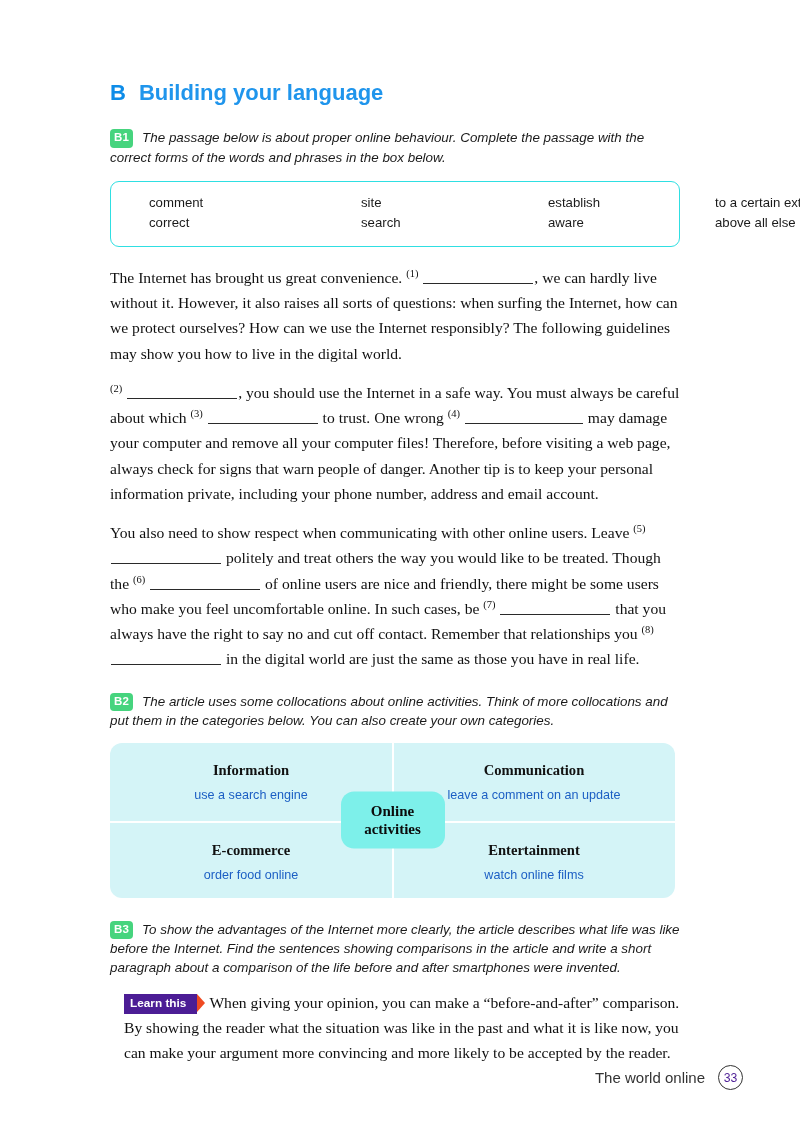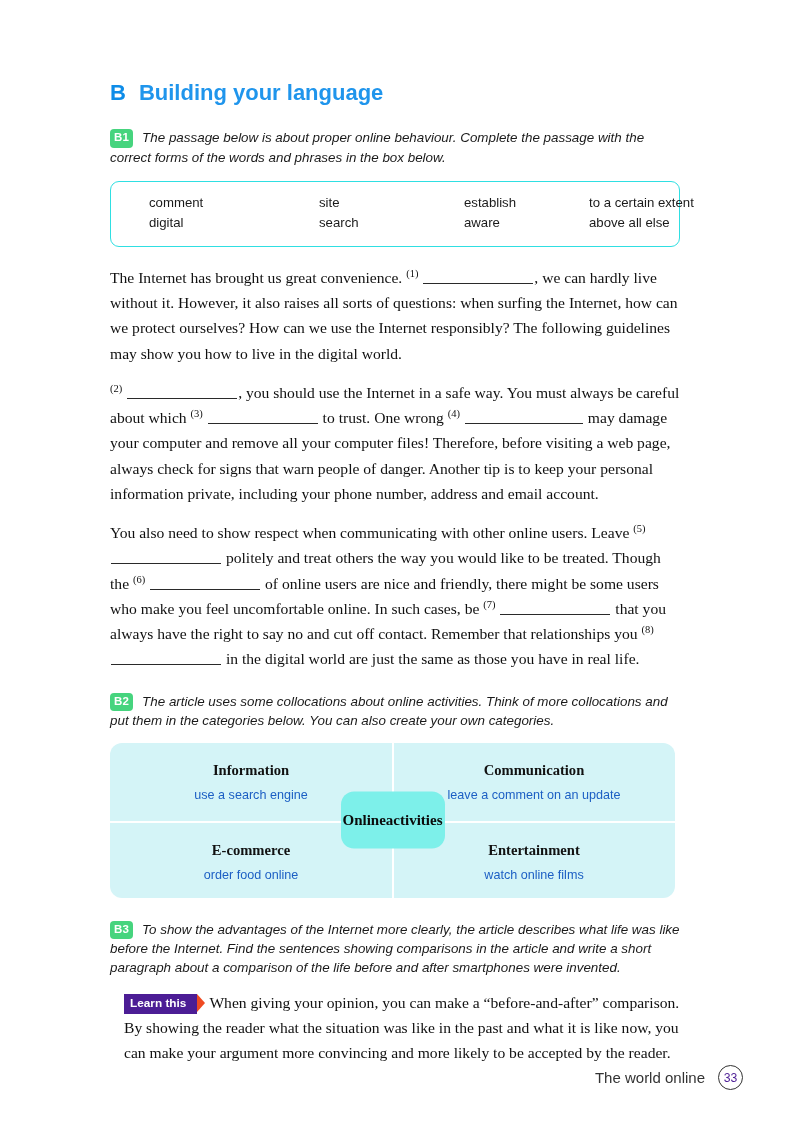--- a/index.html
+++ b/index.html
@@ -85,20 +85,21 @@
     margin: 14px 0 18px 0;
     padding: 11px 0 12px 0;
     background: #fff;
   }
   .wordbox-row {
     display: flex;
     font-family: "Liberation Sans", sans-serif;
     font-size: 13.2px;
     color: #1a1a1a;
     line-height: 1.55;
+    gap: 42px;
   }
   .wordbox-cell {
     flex: 0 0 auto;
   }
   .wc1 { width: 168px; padding-left: 38px; box-sizing: border-box; }
   .wc2 { width: 145px; margin-left: 40px; }
   .wc3 { width: 125px; }
   .wc4 { width: auto; }
 
   
@@ -180,21 +181,21 @@
   .center-node {
     position: absolute;
     left: 50%;
     top: 50%;
     transform: translate(-50%, -50%);
     width: 104px;
     height: 57px;
     background: #7df0ea;
     border-radius: 13px;
     display: flex;
-    flex-direction: row;
+    flex-direction: column;
     align-items: center;
     justify-content: center;
     z-index: 5;
     line-height: 1.18;
   }
   .center-node span {
     font-family: "Liberation Serif", serif;
     font-weight: bold;
     font-size: 15px;
     color: #0b0b0b;
@@ -277,21 +278,21 @@
     <p class="task"><span class="task-badge">B1</span><span>The passage below is about proper online behaviour. Complete the passage with the correct forms of the words and phrases in the box below.</span></p>
 
     <div class="wordbox">
       <div class="wordbox-row">
         <span class="wordbox-cell wc1">comment</span>
         <span class="wordbox-cell wc2">site</span>
         <span class="wordbox-cell wc3">establish</span>
         <span class="wordbox-cell wc4">to a certain extent</span>
       </div>
       <div class="wordbox-row">
-        <span class="wordbox-cell wc1">digital</span>
+        <span class="wordbox-cell wc1">correct</span>
         <span class="wordbox-cell wc2">search</span>
         <span class="wordbox-cell wc3">aware</span>
         <span class="wordbox-cell wc4">above all else</span>
       </div>
     </div>
 
     <p class="passage"><span>The Internet has brought us great convenience. </span><span class="sup">(1)</span> <span class="blank"></span><span>, we can hardly live without it. However, it also raises all sorts of questions: when surfing the Internet, how can we protect ourselves? How can we use the Internet responsibly? The following guidelines may show you how to live in the digital world.</span></p>
 
     <p class="passage"><span class="sup">(2)</span> <span class="blank"></span><span>, you should use the Internet in a safe way. You must always be careful about which </span><span class="sup">(3)</span> <span class="blank"></span><span> to trust. One wrong </span><span class="sup">(4)</span> <span class="blank wide"></span><span> may damage your computer and remove all your computer files! Therefore, before visiting a web page, always check for signs that warn people of danger. Another tip is to keep your personal information private, including your phone number, address and email account.</span></p>
 

